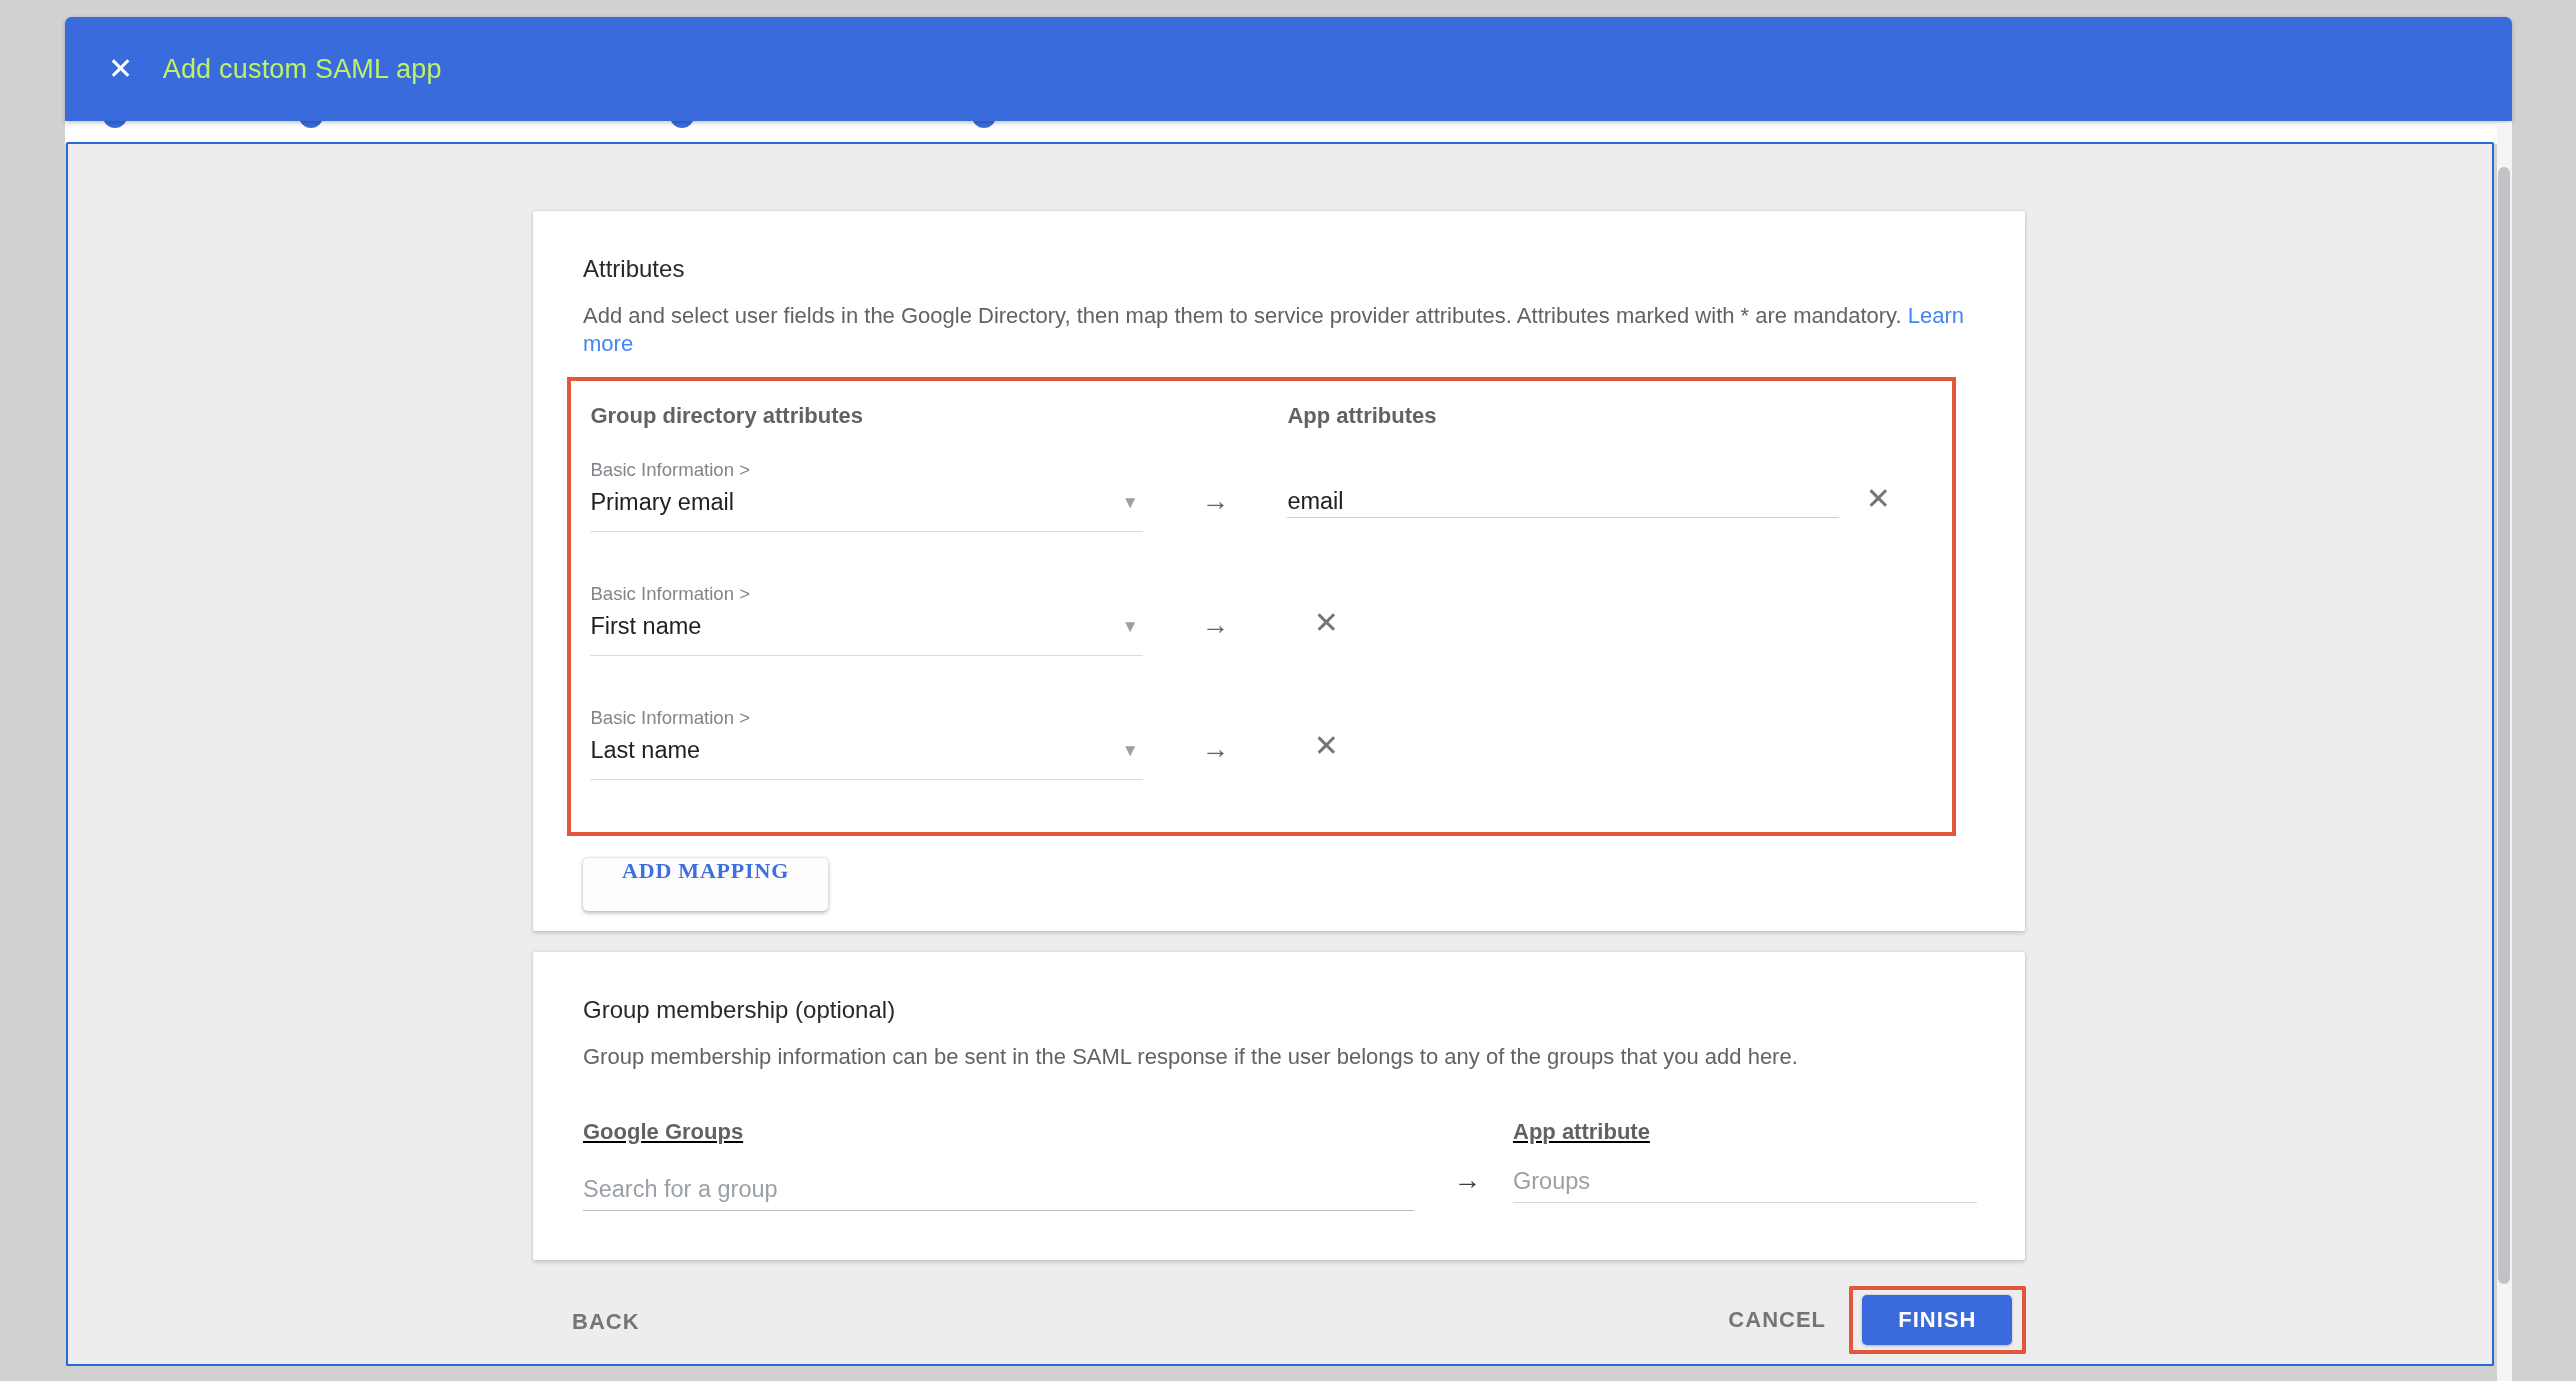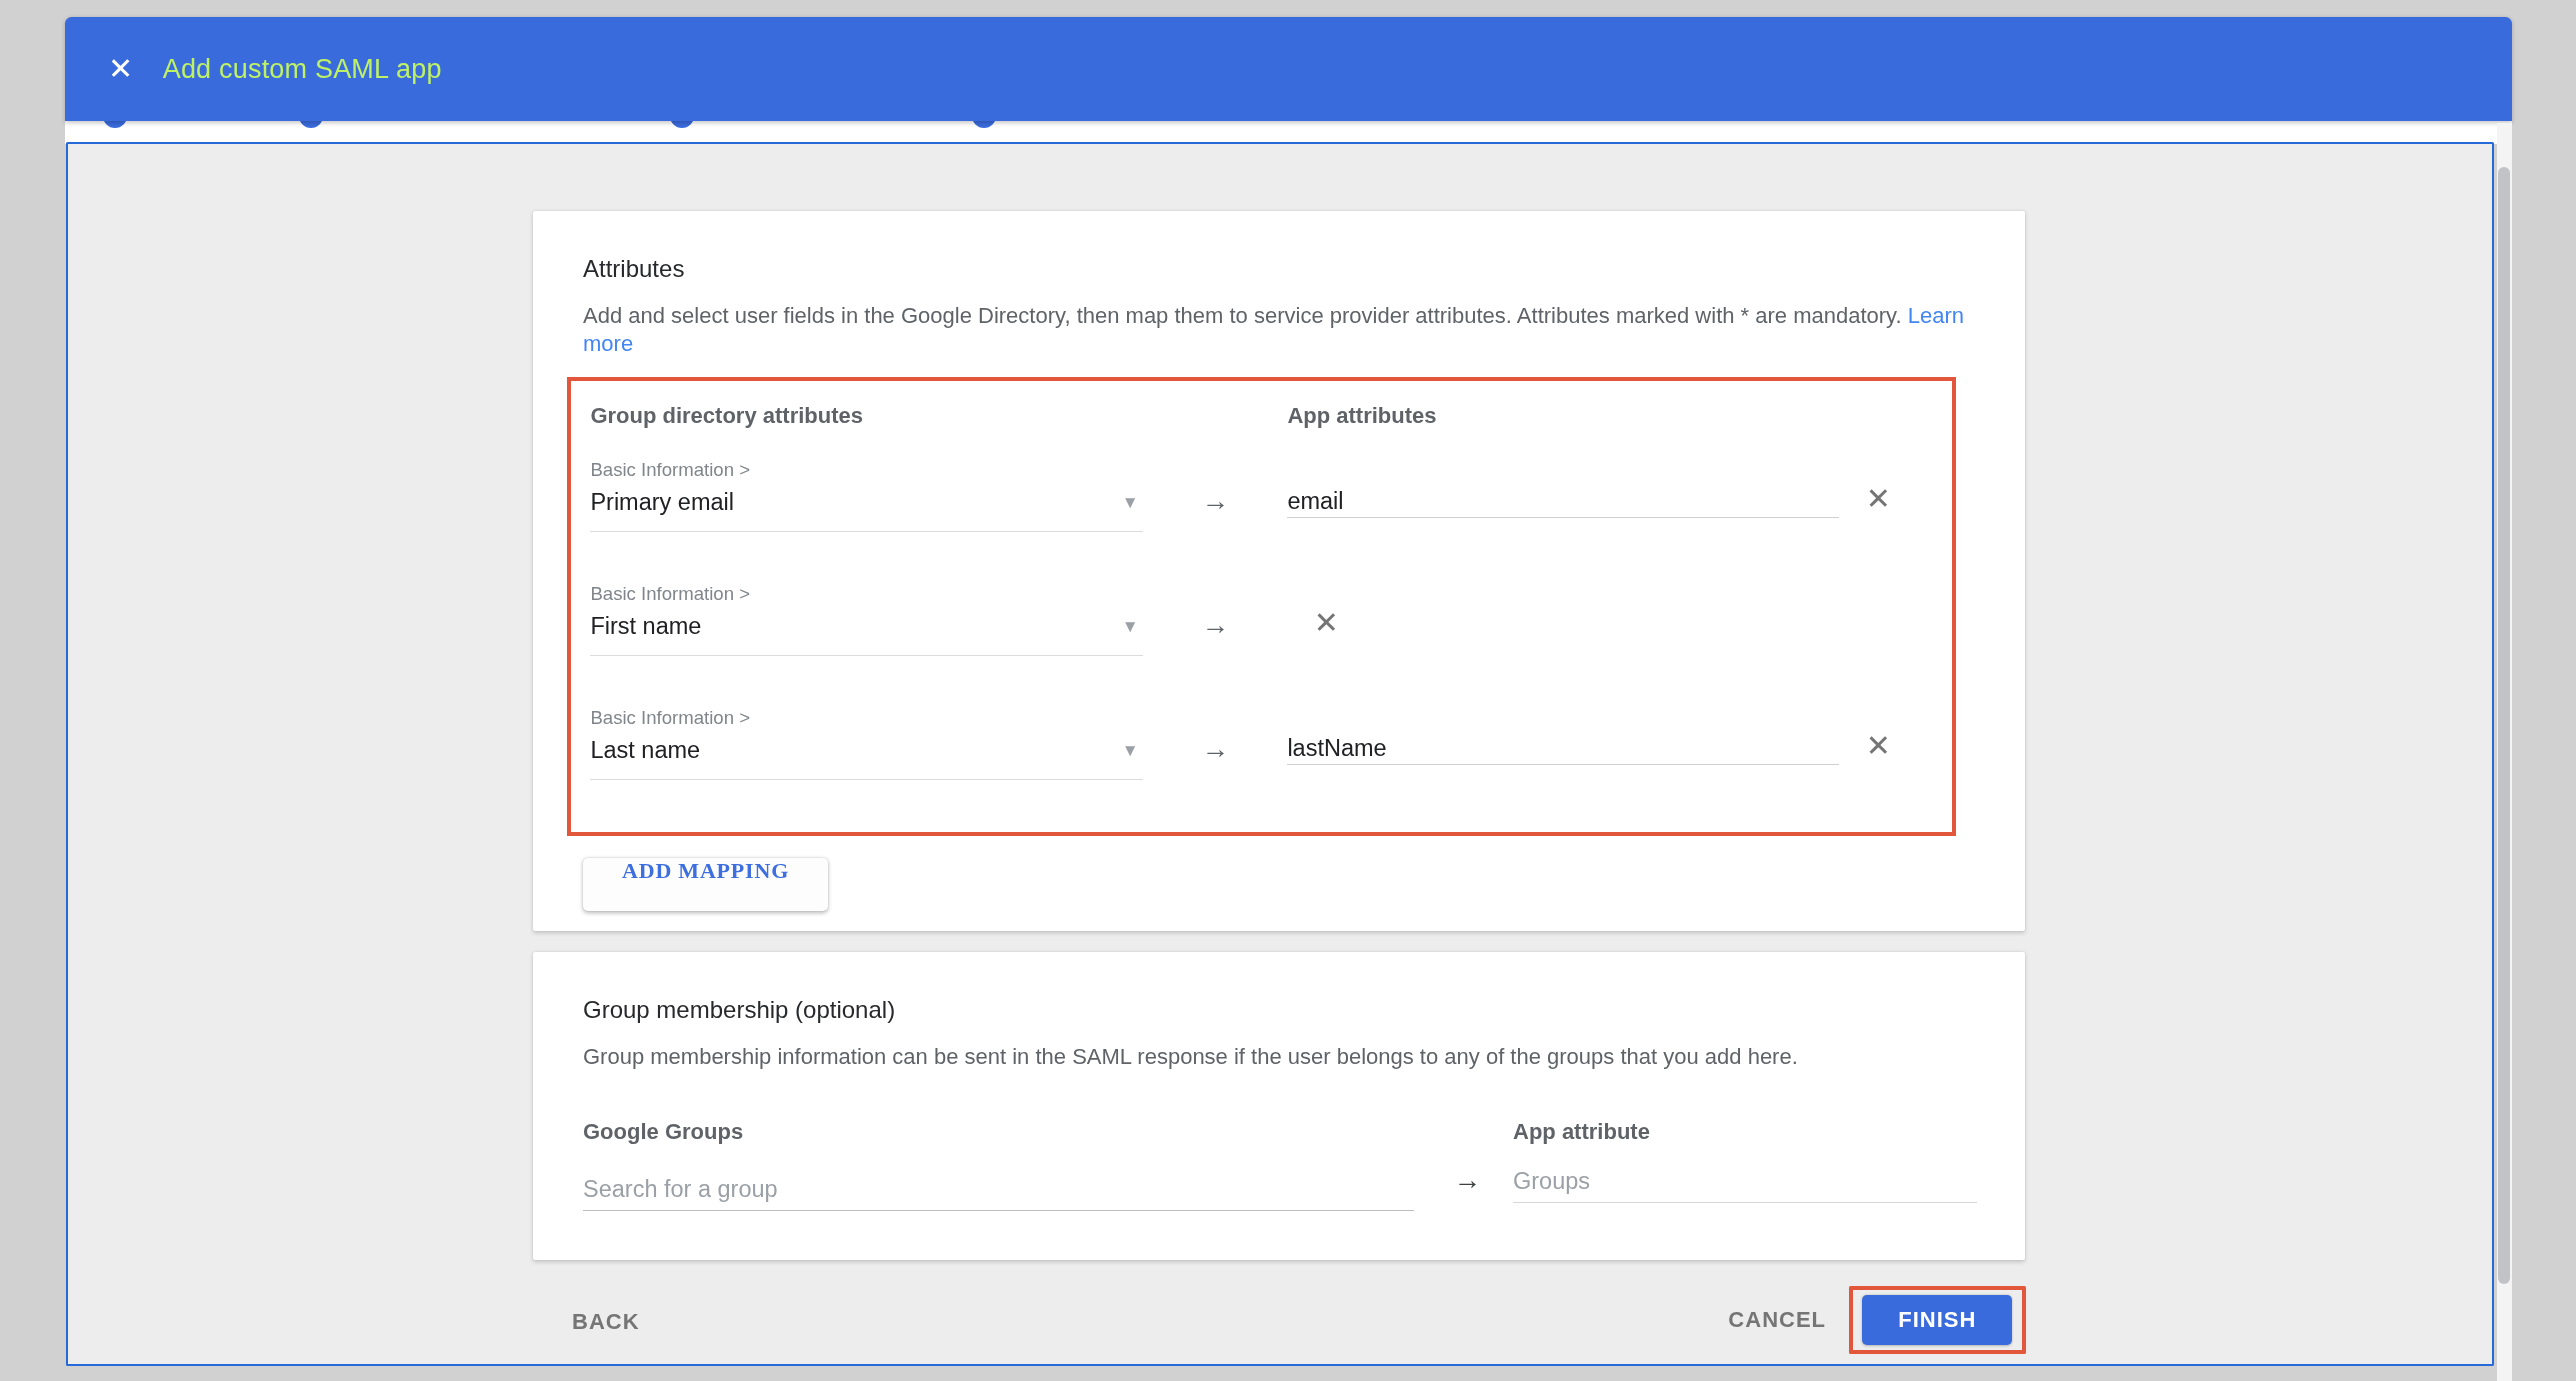--- a/index.html
+++ b/index.html
@@ -59,21 +59,21 @@
   .x-btn{background:none;border:none;cursor:pointer;margin-left:19.4px;padding:0;
     width:39px;height:39px;display:flex;align-items:center;justify-content:center;}
   .x-btn span{font-size:30px;color:#757575;font-weight:400;line-height:1;}
 
   .add-mapping{margin-top:22px;height:53px;padding:0 39px;background:#fdfdfd;border:none;
     border-radius:4.9px;box-shadow:0 1.6px 4px rgba(0,0,0,.28),0 0 1.6px rgba(0,0,0,.12);
     cursor:pointer;display:inline-flex;align-items:flex-start;font-family:Liberation Serif, serif;}
   .add-mapping span{color:#3d6fe0;font-size:22px;font-weight:700;letter-spacing:0.8px;}
 
   
-  .group-headers{display:grid;grid-template-columns:930px 1fr;margin-top:48px;}
+  .group-headers{display:grid;grid-template-columns:930px 1fr;margin-top:48px;text-decoration:underline;}
   .group-headers span{font-size:22px;line-height:26px;font-weight:700;color:#5f6368;}
   .field-search{position:absolute;left:50px;top:217px;width:831px;}
   .field-groups{position:absolute;left:980px;top:209px;width:464px;}
   .line-input{width:100%;height:42px;border:none;background:transparent;outline:none;
     font-family:inherit;font-size:23.5px;color:#202124;padding:0;box-sizing:border-box;}
   .field-search .line-input{border-bottom:1.6px solid #bdbdbd;}
   .field-groups .line-input{border-bottom:1.6px solid #d8d8d8;}
   .line-input::placeholder{color:#9aa0a6;}
   .group-arrow{position:absolute;left:906px;top:212px;width:57px;height:32px;
     display:flex;align-items:center;justify-content:center;font-size:27.5px;color:#3c4043;}
@@ -163,21 +163,20 @@
 
         <div class="m-row">
           <div class="sel">
             <div class="sel-label">Basic Information &gt;</div>
             <div class="sel-value">
               <span>Last name</span>
               <span class="caret">▼</span>
             </div>
           </div>
           <div class="arrow-cell">→</div>
-          <div><input class="map-input" value="lastName" style=""></div>
           <div class="x-cell">
             <button class="x-btn">
               <span>✕</span>
             </button>
           </div>
         </div>
       </div>
 
       <button class="add-mapping">
         <span>ADD MAPPING</span>

